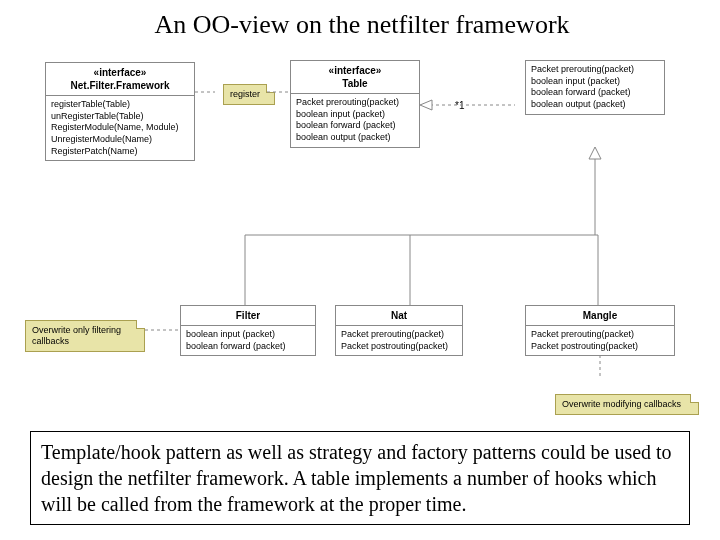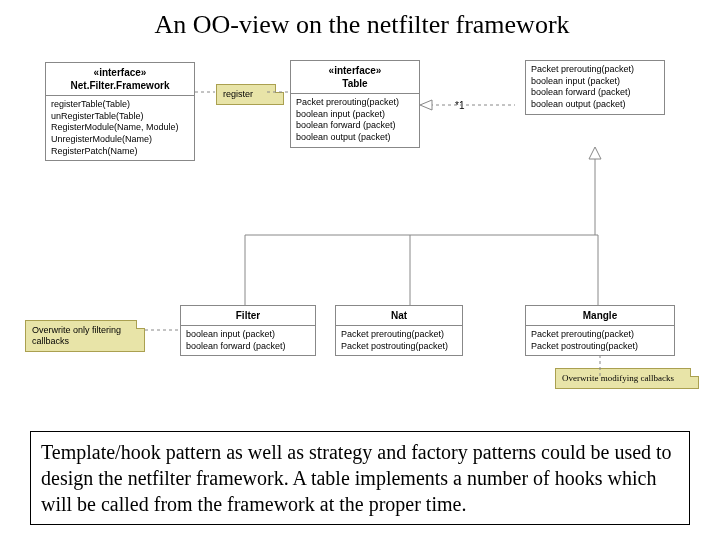--- a/index.html
+++ b/index.html
@@ -94,21 +94,21 @@
   </div>
   <div class="uml-section">
     <div>registerTable(Table)</div>
     <div>unRegisterTable(Table)</div>
     <div>RegisterModule(Name, Module)</div>
     <div>UnregisterModule(Name)</div>
     <div>RegisterPatch(Name)</div>
   </div>
 </div>
 
-<div class="note" style="left:216px; top:84px; width:68px;">
+<div class="note" style="left:223px; top:84px; width:52px;">
   <span>register</span>
 </div>
 
 <div class="uml-box" style="left:290px; top:60px; width:130px;">
   <div class="uml-title">
     <span class="stereo">«interface»</span>
     <span>Table</span>
   </div>
   <div class="uml-section">
     <div>Packet prerouting(packet)</div>
@@ -154,21 +154,21 @@
   <div class="uml-section">
     <div>Packet prerouting(packet)</div>
     <div>Packet postrouting(packet)</div>
   </div>
 </div>
 
 <div class="note" style="left:25px; top:320px; width:120px;">
   <span>Overwrite only filtering callbacks</span>
 </div>
 
-<div class="note" style="left:555px; top:368px; width:144px;font-family:Liberation Serif, serif;">
+<div class="note" style="left:555px; top:394px; width:144px;">
   <span>Overwrite modifying callbacks</span>
 </div>
 
 <div style="position:absolute; left:455px; top:100px; font-size:10px;">*1</div>
 
 <svg class="connectors">
 
   <line x1="195" y1="92" x2="215" y2="92" stroke="#888" stroke-width="1" stroke-dasharray="3,3"></line>
   <line x1="267" y1="92" x2="290" y2="92" stroke="#888" stroke-width="1" stroke-dasharray="3,3"></line>
 

